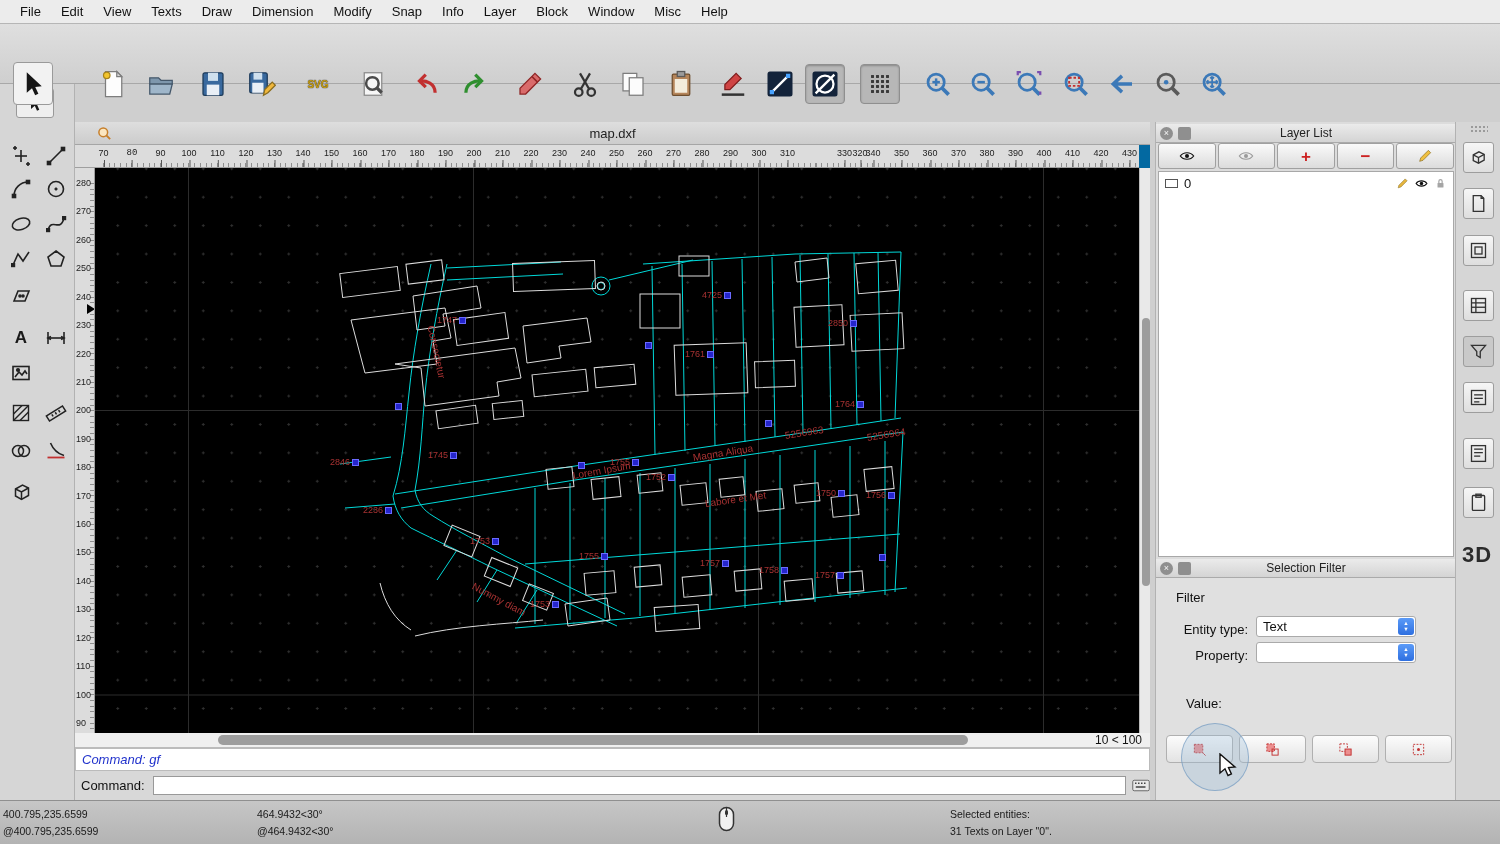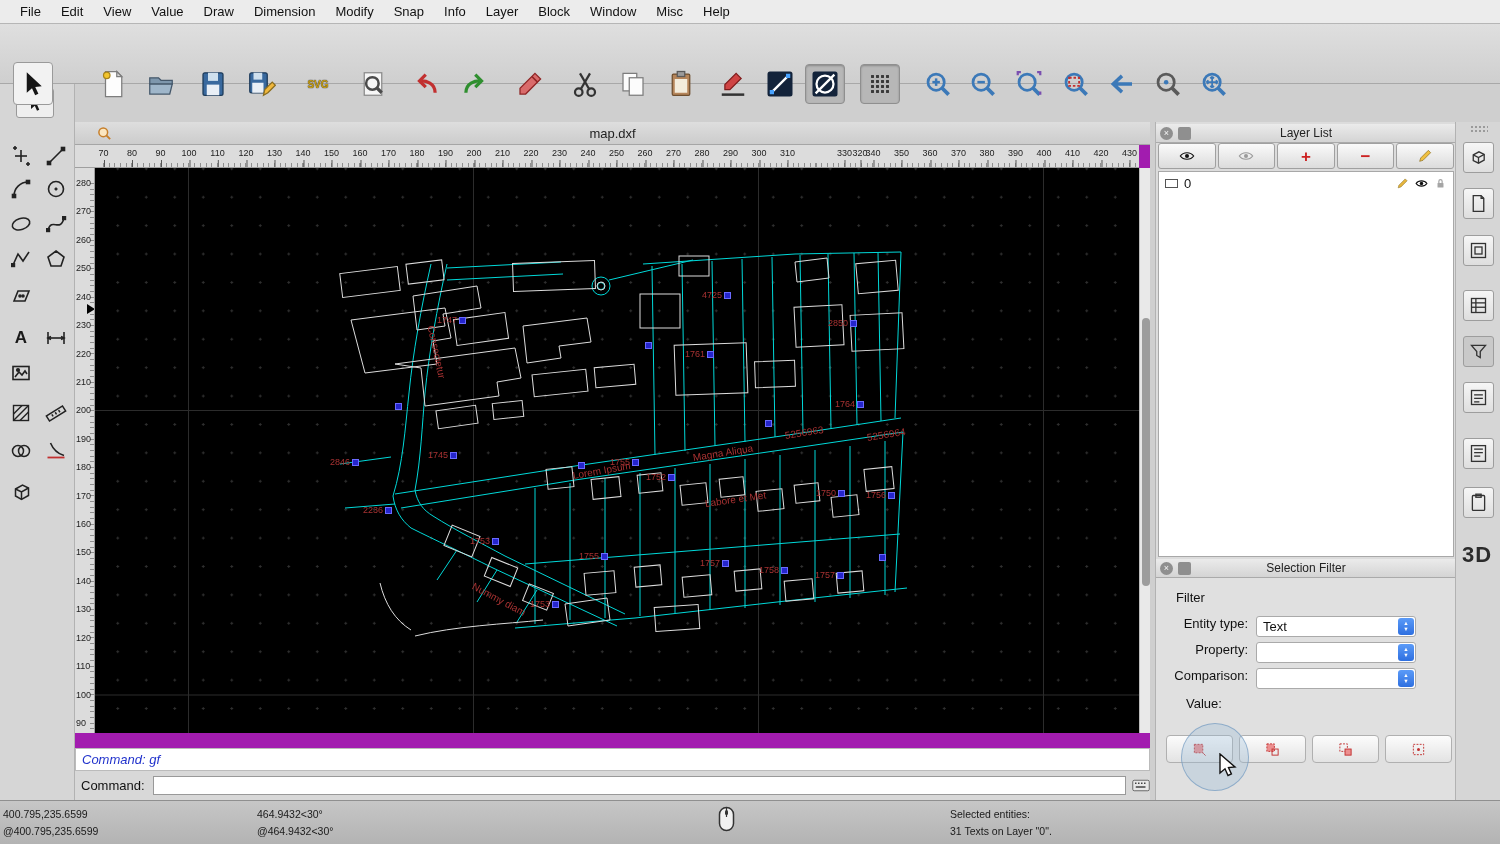--- a/index.html
+++ b/index.html
@@ -16,21 +16,21 @@
   .tbtn.sel{background:#f2f2f2;border:1px solid #9a9a9a;top:38px;height:43px}
   .tbtn.pressed{background:#b7b7b7;border:1px solid #8f8f8f;box-shadow:inset 0 1px 2px rgba(0,0,0,.25)}
   .svgbadge{font-weight:800;font-size:10px;color:#caa011;text-shadow:0 0 1px #333,0 0 1px #333;letter-spacing:0}
   
   #lefttools{position:absolute;left:0;top:84px;width:75px;bottom:44px;background:#d6d6d6;border-right:1px solid #b2b2b2}
   .ltb{position:absolute;width:32px;height:32px;display:flex;align-items:center;justify-content:center;border-radius:3px}
   .ltb svg{width:24px;height:24px}
   .ltb.sel{background:#efefef;border:1px solid #999}
   .atool{font-weight:700;font-size:17px;color:#1a1a1a}
   
-  #center{position:absolute;left:75px;top:122px;width:1075px;bottom:44px;background:#a21caf}
+  #center{position:absolute;left:75px;top:122px;width:1075px;bottom:44px;background:#0369a1}
   #subhead{position:absolute;left:0;top:0;width:1075px;height:23px;background:linear-gradient(#dedede,#cccccc);border-bottom:1px solid #a5a5a5;display:flex;align-items:center;justify-content:center;font-size:13px;color:#222}
   #subhead .zic{position:absolute;left:22px;top:4px}
   #hruler{position:absolute;left:20px;top:23px;width:1044px;height:23px;background:#dcdcdc;border-bottom:1px solid #9f9f9f;background-image:repeating-linear-gradient(90deg,#8f8f8f 0,#8f8f8f 1px,transparent 1px,transparent 5.7px);background-size:100% 4px;background-position:8px 100%;background-repeat:no-repeat;overflow:hidden}
   .hrl{position:absolute;top:3px;transform:translateX(-50%);font-size:9px;color:#222}
   .hrl::after{content:"";position:absolute;left:50%;top:12px;width:1px;height:8px;background:#555}
   #rcorner{position:absolute;left:0;top:23px;width:20px;height:23px;background:#dcdcdc;border-bottom:1px solid #9f9f9f}
   #vruler{position:absolute;left:0;top:46px;width:20px;height:565px;background:#dcdcdc;border-right:1px solid #9f9f9f;background-image:repeating-linear-gradient(180deg,#8f8f8f 0,#8f8f8f 1px,transparent 1px,transparent 5.68px);background-size:4px 100%;background-position:100% 15px;background-repeat:no-repeat;overflow:hidden}
   .vrl{position:absolute;left:1px;transform:translateY(-50%);font-size:9px;color:#222}
   #vmarker{position:absolute;left:12px;width:0;height:0;border-top:5px solid transparent;border-bottom:5px solid transparent;border-left:8px solid #000}
   #canvas{position:absolute;left:20px;top:46px;width:1044px;height:565px;background:#000;background-image:radial-gradient(circle,#2f2f2f 1px,transparent 1.4px);background-size:28.5px 28.42px;background-position:8.5px 15px;overflow:hidden}
@@ -60,21 +60,21 @@
   .lyb{flex:1;background:linear-gradient(#fafafa,#dcdcdc);border:1px solid #a0a0a0;border-radius:3px;display:flex;align-items:center;justify-content:center}
   .lyb svg{width:16px;height:16px}
   .plusred{color:#cc2222;font-weight:800;font-size:17px;line-height:1}
   #layerlist{position:absolute;left:2px;top:49px;width:296px;height:386px;background:#fff;border:1px solid #a8a8a8}
   .lrow{display:flex;align-items:center;height:22px;padding:0 6px;font-size:13px;gap:6px}
   .lrow .sp{flex:1}
   .licon{width:13px;height:9px;border:1px solid #555;background:#fff}
   .sicon svg{width:13px;height:13px;display:block}
   #filterbody{position:absolute;left:0;top:456px;width:300px;bottom:0;background:#e0e0e0}
   .flabel{font-size:13px;color:#111}
-  .frow{position:absolute;display:flex;align-items:flex-start}
+  .frow{position:absolute;display:flex;align-items:flex-end}
   .frow .fl{width:100px;text-align:right;font-size:13px;padding-right:8px}
   .dropdown{width:160px;height:21px;background:#fff;border:1px solid #aaa;border-radius:3px;position:relative;font-size:13px;line-height:19px;padding-left:6px}
   .stepper{position:absolute;right:1px;top:1px;width:16px;height:17px;background:linear-gradient(#5b9bf8,#2e6fe0);border-radius:3px;color:#fff;font-size:5.5px;line-height:6px;text-align:center;padding-top:2px}
   #filterbtns{position:absolute;left:10px;top:613px;width:286px;height:28px;display:flex;gap:6px}
   .fbtn{flex:1;background:linear-gradient(#fcfcfc,#e3e3e3);border:1px solid #b0b0b0;border-radius:4px;display:flex;align-items:center;justify-content:center}
   .fbtn svg{width:15px;height:15px}
   
   #rightstrip{position:absolute;left:1455px;top:122px;width:45px;bottom:44px;background:#d6d6d6;border-left:1px solid #b2b2b2}
   .rsb{position:absolute;left:7px;width:31px;height:31px;background:linear-gradient(#f6f6f6,#dedede);border:1px solid #9d9d9d;border-radius:3px;display:flex;align-items:center;justify-content:center}
   .rsb svg{width:21px;height:21px}
@@ -87,21 +87,21 @@
   #clickring{position:absolute;left:1181px;top:723px;width:68px;height:68px;border-radius:50%;background:rgba(150,185,215,.30);border:1px solid rgba(110,150,190,.65);z-index:40}
   #cursor{position:absolute;left:1218px;top:753px;z-index:41}
 </style>
 </head>
 <body>
 
 <div id="menubar">
     <span class="mi">File</span>
     <span class="mi">Edit</span>
     <span class="mi">View</span>
-    <span class="mi">Value</span>
+    <span class="mi">Texts</span>
     <span class="mi">Draw</span>
     <span class="mi">Dimension</span>
     <span class="mi">Modify</span>
     <span class="mi">Snap</span>
     <span class="mi">Info</span>
     <span class="mi">Layer</span>
     <span class="mi">Block</span>
     <span class="mi">Window</span>
     <span class="mi">Misc</span>
     <span class="mi">Help</span>
@@ -390,21 +390,21 @@
     <svg class="zic" width="15" height="15" viewBox="0 0 24 24">
         <circle cx="10" cy="10" r="7" fill="#fbe6c0" stroke="#c77f2a" stroke-width="2.4"></circle>
         <line x1="15" y1="15" x2="21" y2="21" stroke="#c77f2a" stroke-width="3"></line>
       </svg>
     <span>map.dxf</span>
   </div>
   <div id="rcorner"></div>
   <div id="hruler">
 
   <span class="hrl" style="left: 8.5px;">70</span>
-      <span class="hrl" style="left: 37px;">80</span>
+      <span class="hrl" style="left: 37px; font-family: Liberation Mono, monospace;">80</span>
       <span class="hrl" style="left: 65.5px;">90</span>
       <span class="hrl" style="left: 94px;">100</span>
       <span class="hrl" style="left: 122.5px;">110</span>
       <span class="hrl" style="left: 151px;">120</span>
       <span class="hrl" style="left: 179.5px;">130</span>
       <span class="hrl" style="left: 208px;">140</span>
       <span class="hrl" style="left: 236.5px;">150</span>
       <span class="hrl" style="left: 265px;">160</span>
       <span class="hrl" style="left: 293.5px;">170</span>
       <span class="hrl" style="left: 322px;">180</span>
@@ -587,20 +587,26 @@
         <span class="slabel" style="left: 610px; top: 330px; transform: rotate(-8deg);">Labore et Met</span>
         <span class="slabel" style="left: 378px; top: 412px; transform: rotate(28deg);">Nummy diam</span>
         <span class="slabel" style="left: 690px; top: 262px; transform: rotate(-9deg);">5256963</span>
         <span class="slabel" style="left: 772px; top: 264px; transform: rotate(-9deg);">5256964</span>
       </div>
   </div>
 
   <div id="vscroll">
       <div id="vthumb"></div>
     </div>
+  <div id="hscrollrow">
+    <div id="htrack">
+        <div id="hthumb"></div>
+      </div>
+    <span id="zoomrange">10 &lt; 100</span>
+  </div>
 
   <div id="cmdhist">Command: gf</div>
   <div id="cmdrow">
     <label>Command:</label>
     <input id="cmdinput" type="text" value="" style="">
     <span id="kbdbtn">
       <svg width="18" height="13" viewBox="0 0 24 16">
           <rect x="1" y="1" width="22" height="14" rx="2" fill="#e8e8e8" stroke="#444"></rect>
           <g fill="#444">
             <rect x="4" y="4" width="2" height="2"></rect>
@@ -684,27 +690,20 @@
         <span class="stepper"><span>▲</span><br><span>▼</span></span>
       </div>
     </div>
     <div class="frow" style="left:0;top:64px">
       <span class="fl">Property:</span>
       <div class="dropdown">
         <span></span>
         <span class="stepper"><span>▲</span><br><span>▼</span></span>
       </div>
     </div>
-    <div class="frow" style="left:0;top:90px">
-      <span class="fl">Comparison:</span>
-      <div class="dropdown">
-        <span></span>
-        <span class="stepper"><span>▲</span><br><span>▼</span></span>
-      </div>
-    </div>
     <span class="flabel abs" style="left:30px;top:118px">Value:</span>
   </div>
   <div id="filterbtns">
     <div class="fbtn">
         <svg viewBox="0 0 16 16">
           <rect x="2.5" y="2.5" width="9" height="9" fill="#ec8f8f" stroke="#c23030" stroke-dasharray="2 1.4"></rect>
           <path d="M12,12 l2.5,2.5" stroke="#c23030"></path>
         </svg>
       </div>
     <div class="fbtn">

